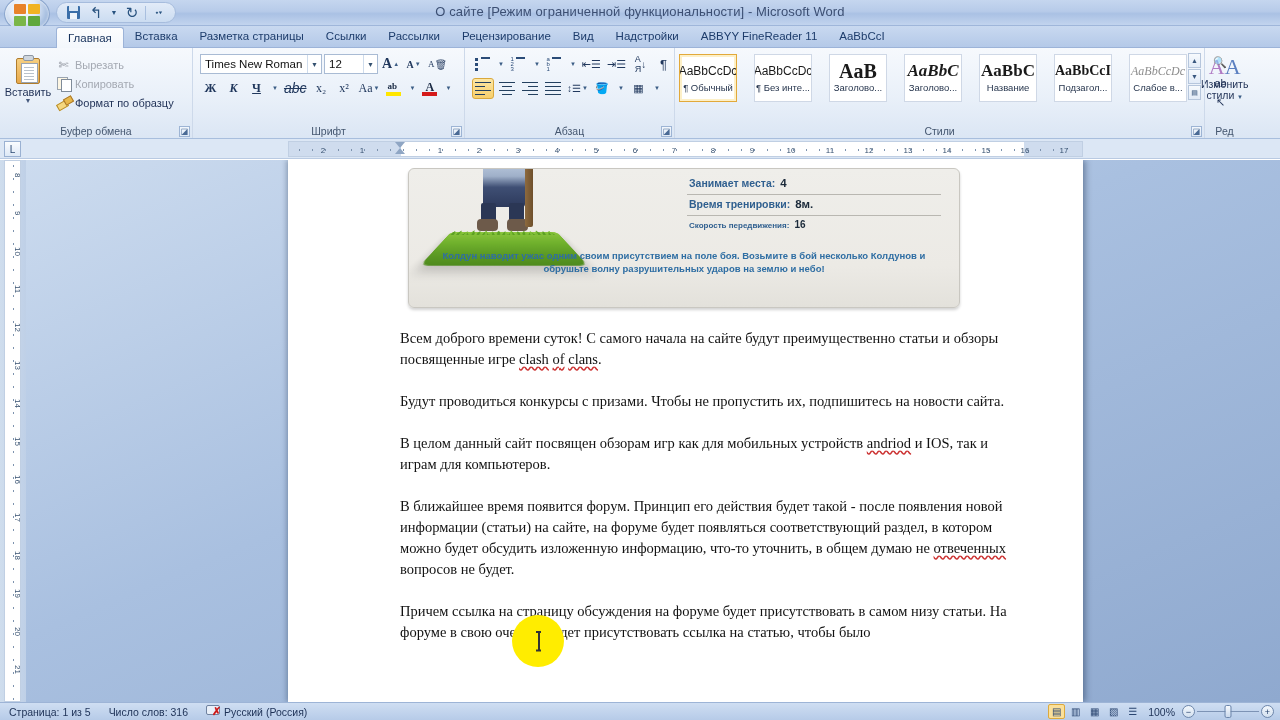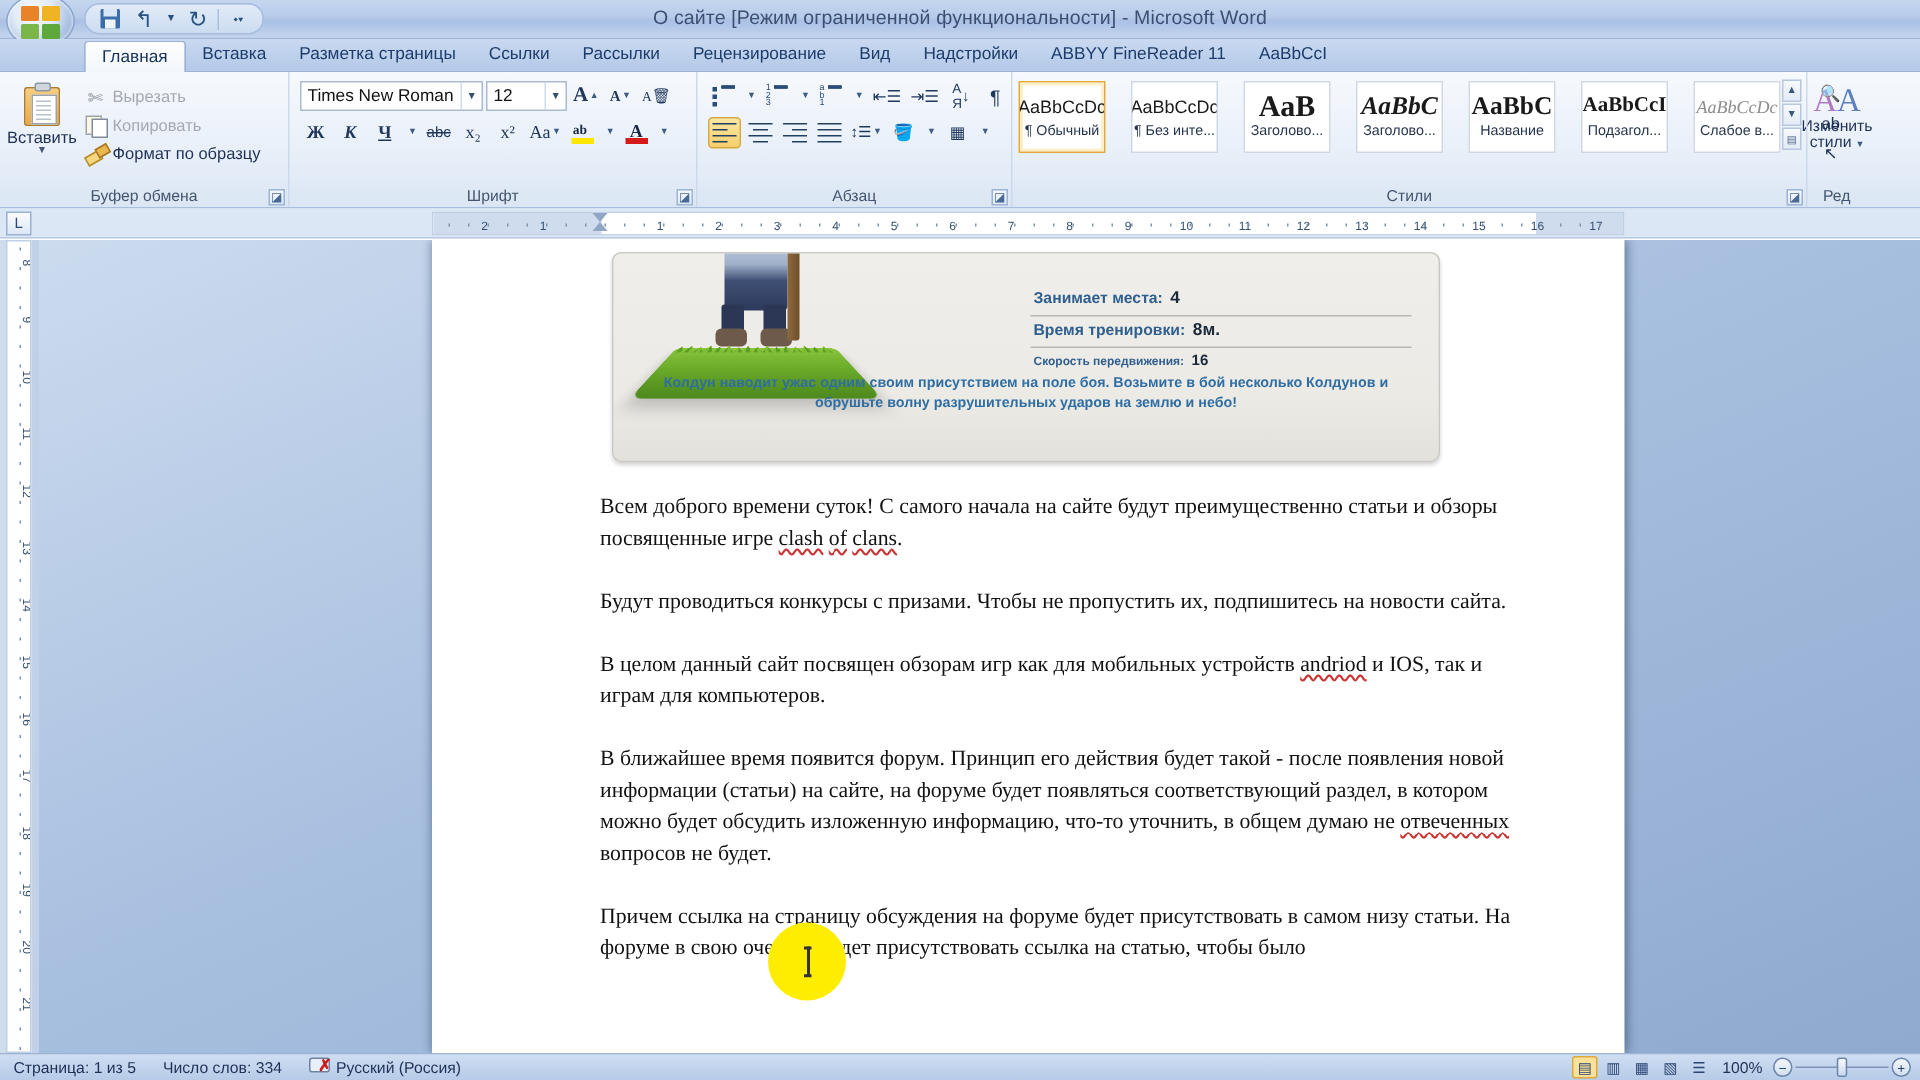--- a/index.html
+++ b/index.html
@@ -439,21 +439,21 @@
         <div class="ibtn">
             <i style="font-family:'Liberation Serif',serif;font-weight:bold;">К</i>
           </div>
         <div class="ibtn">
             <span style="text-decoration:underline;font-weight:bold;font-family:'Liberation Serif',serif;">Ч</span>
           </div>
         <div class="ibtn" style="min-width:10px;">
             <span class="caret">▼</span>
           </div>
         <div class="ibtn">
-            <span style="text-decoration:line-through;font-size:10px;">abc</span>
+            <span style="text-decoration:line-through;font-size:14px;font-style:italic;">abc</span>
           </div>
         <div class="ibtn">
             <span style="font-family:'Liberation Serif',serif;">x₂</span>
           </div>
         <div class="ibtn">
             <span style="font-family:'Liberation Serif',serif;">x²</span>
           </div>
         <div class="ibtn">
             <span style="font-family:'Liberation Serif',serif;">Aa</span>
             <span class="caret">▼</span>
@@ -817,21 +817,21 @@
       <div id="banner">
         <div class="fig">
           <div class="legs"></div>
             <div class="legL"></div>
             <div class="legR"></div>
           <div class="bootL"></div>
             <div class="bootR"></div>
             <div class="staff"></div>
           <div class="grass"></div>
         </div>
-        <div id="bannerstats" style="position: absolute; left: 0px; right: 0px; top: 16px; height: 80px;">
+        <div id="bannerstats" style="position: absolute; left: 0px; right: 0px; top: 0px; height: 80px;">
             <div class="statrow" style="left: 280px; top: 8px;">
               <span class="statlabel" style="font-size: 10.5px;">Занимает места:</span>
               <span class="statval" style="font-size: 11.5px;">4</span>
             </div>
             <div class="statline" style="left: 278px; right: 18px; top: 25px;"></div>
             <div class="statrow" style="left: 280px; top: 29px;">
               <span class="statlabel" style="font-size: 10.5px;">Время тренировки:</span>
               <span class="statval" style="font-size: 11.5px;">8м.</span>
             </div>
             <div class="statline" style="left: 278px; right: 18px; top: 46px;"></div>
@@ -852,21 +852,21 @@
         </div>
     </div>
   </div>
 
   <div id="cursorhl"></div>
   <div id="ibeam"></div>
 </div>
 
 <div id="status">
   <div class="sitem">Страница: 1 из 5</div>
-  <div class="sitem">Число слов: 334</div>
+  <div class="sitem">Число слов: 316</div>
   <div class="sitem"><span class="proof"></span></div>
   <div class="sitem">Русский (Россия)</div>
   <div id="statusright">
     <div class="vbtn sel">▤</div>
     <div class="vbtn">▥</div>
     <div class="vbtn">▦</div>
     <div class="vbtn">▧</div>
     <div class="vbtn">☰</div>
     <div class="zoomtxt">100%</div>
     <div class="zcirc">−</div>

